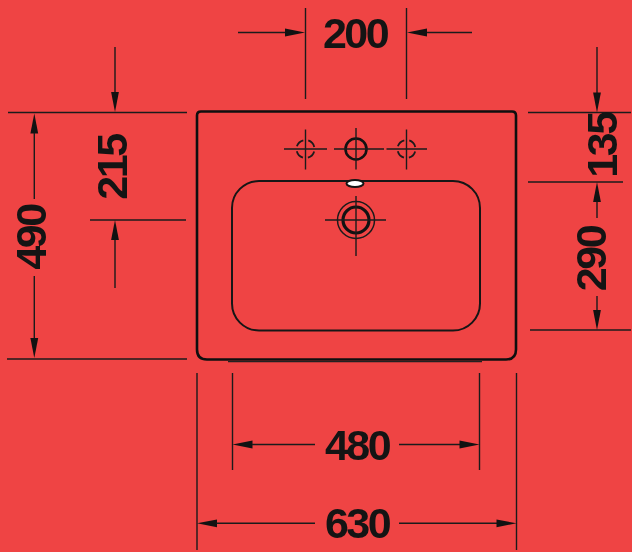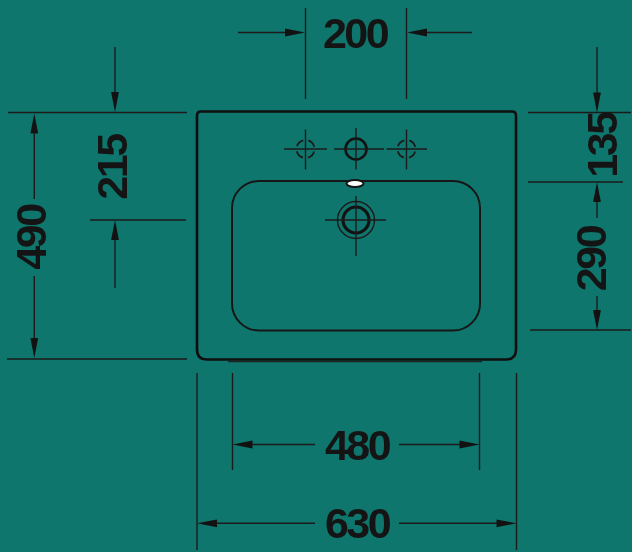--- a/index.html
+++ b/index.html
@@ -1,16 +1,16 @@
 <!DOCTYPE html>
 <html><head>
 <meta charset="utf-8">
 <style>
   html,body{margin:0;padding:0;background:#ffffff;}
-  .stage{position:relative;width:632px;height:552px;background:#0f766e;overflow:hidden;}
+  .stage{position:relative;width:632px;height:552px;background:#ef4444;overflow:hidden;}
   svg{position:absolute;left:0;top:0;display:block;}
   .thin{stroke:#1b1b1b;stroke-width:1.4;fill:none;stroke-linecap:butt;}
   .med{stroke:#161616;stroke-width:2;fill:none;}
   .thick{stroke:#0f0f0f;stroke-width:2.6;fill:none;}
   .joint{stroke:#222222;stroke-width:1.4;fill:none;}
   .arrowhead{fill:#121212;stroke:none;}
   .dim-text{
     font-family:"Liberation Sans", sans-serif;
     font-weight:bold;
     font-size:43px;

